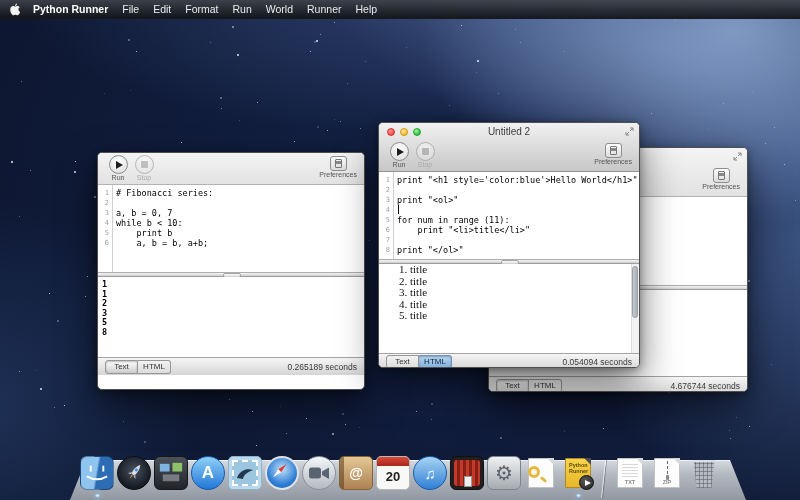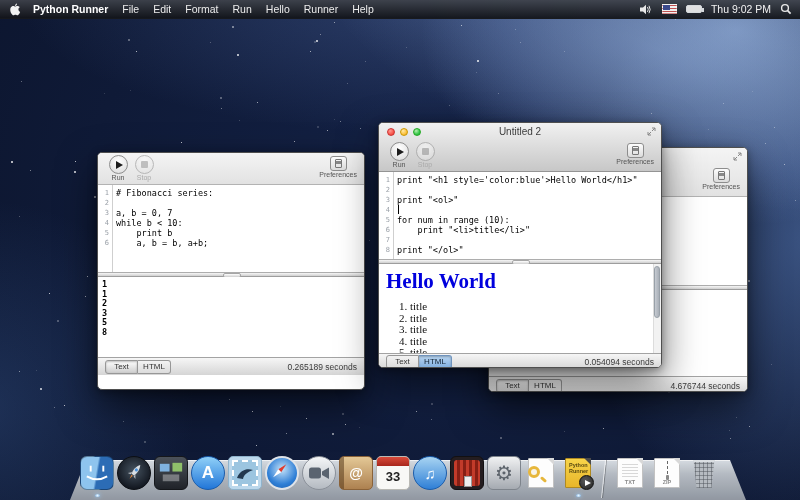--- a/index.html
+++ b/index.html
@@ -95,21 +95,21 @@
   .seg span { min-width:33px; text-align:center; font-size:8px; line-height:12px; color:#333;
     border:1px solid #979797; border-left-width:0; background:linear-gradient(#f2f2f2,#dcdcdc); padding:0 4px; }
   .seg span:first-child { border-left-width:1px; border-radius:3px 0 0 3px; }
   .seg span:last-child { border-radius:0 3px 3px 0; }
   .seg span.selected { background:linear-gradient(#ffffff,#cdcdcd); box-shadow:inset 0 1px 2px rgba(0,0,0,.25); }
   .seg[data-accent="blue"] span.selected { background:linear-gradient(#b9d6f2,#7fadde); border-color:#6f93bd; color:#123; }
   .time-label { font-size:8.5px; color:#3a3a3a; }
 
   
   #win-left   { left:97px;  top:152px; width:268px; height:238px; z-index:20; }
-  #win-center { left:378px; top:122px; width:284px; height:246px; z-index:30; }
+  #win-center { left:378px; top:122px; width:262px; height:246px; z-index:30; }
   #win-right  { left:488px; top:147px; width:260px; height:245px; z-index:10; }
   #win-left .code-area { height:87px; } #win-left .output-area { height:80px; }
   #win-center .code-area { height:87px; } #win-center .output-area { height:89px; }
   #win-right .code-area { height:88px; } #win-right .output-area { height:86px; }
 
   
   .dock { position:absolute; left:0; bottom:0; width:800px; height:52px; z-index:40; }
   .dock-shelf { position:absolute; left:70px; top:12px; width:676px; height:40px;
     background:linear-gradient(#dfe3e8 0%, #bcc1c8 35%, #979da6 100%);
     clip-path:polygon(16px 0, calc(100% - 16px) 0, 100% 100%, 0 100%);
@@ -324,41 +324,24 @@
     <span class="apple">
       <svg width="11" height="13" viewBox="0 0 14 17">
           <path fill="#f2f2f2" d="M8.3,2.9c0.5-0.6,0.8-1.4,0.7-2.2C8.3,0.7,7.5,1.2,7,1.8C6.6,2.3,6.2,3.2,6.3,4C7.1,4.1,7.8,3.5,8.3,2.9z M10.8,8.6c0-2,1.6-2.9,1.7-3c-0.9-1.4-2.4-1.5-2.9-1.6C8.4,3.9,7.2,4.7,6.6,4.7C6,4.7,5,4,4,4C2.7,4,1.4,4.8,0.8,6c-1.4,2.4-0.4,6,1,8c0.7,1,1.5,2,2.5,2c1,0,1.4-0.6,2.6-0.6c1.2,0,1.6,0.6,2.6,0.6c1.1,0,1.8-1,2.4-2c0.8-1.1,1.1-2.2,1.1-2.3C13,11.7,10.8,10.9,10.8,8.6z"></path>
         </svg>
     </span>
     <span class="appname">Python Runner</span>
     <span class="menu">File</span>
     <span class="menu">Edit</span>
     <span class="menu">Format</span>
     <span class="menu">Run</span>
-    <span class="menu">Hello</span>
+    <span class="menu">World</span>
     <span class="menu">Runner</span>
     <span class="menu">Help</span>
     <span class="spacer"></span>
-    <span class="mb-status">
-      <svg width="13" height="11" viewBox="0 0 13 11">
-          <polygon points="0,3.5 3,3.5 6,0.8 6,10.2 3,7.5 0,7.5" fill="#e8e8e8"></polygon>
-          <path d="M7.5,3 Q9,5.5 7.5,8 M9,1.8 Q11.3,5.5 9,9.2" stroke="#e8e8e8" stroke-width="1" fill="none"></path>
-        </svg>
-      <span class="flag">
-          <i></i>
-        </span>
-      <span class="batt">
-          <i></i>
-        </span>
-      <span class="clock">Thu 9:02 PM</span>
-      <svg width="12" height="12" viewBox="0 0 12 12">
-          <circle cx="5" cy="5" r="3.4" stroke="#e8e8e8" stroke-width="1.4" fill="none"></circle>
-          <line x1="7.6" y1="7.6" x2="10.6" y2="10.6" stroke="#e8e8e8" stroke-width="1.6"></line>
-        </svg>
-    </span>
   </div>
 
   <div class="window inactive" id="win-right">
     <div class="win-header">
       <div class="titlebar">
         <svg class="resize-ic" width="9" height="9" viewBox="0 0 9 9">
             <path d="M1,8 L1,5 M1,8 L4,8 M1,8 L4,5 M8,1 L8,4 M8,1 L5,1 M8,1 L5,4" stroke="#666" stroke-width="1" fill="none"></path>
           </svg>
       </div>
       <div class="toolbar">
@@ -503,38 +486,37 @@
         <div class="code-row">
           <span class="num">3</span>
           <span class="txt">print "&lt;ol&gt;"</span>
         </div>
         <div class="code-row">
           <span class="num">4</span>
           <span class="txt"></span>
         </div>
         <div class="code-row">
           <span class="num">5</span>
-          <span class="txt">for num in range (10):</span>
+          <span class="txt">for num in range (11):</span>
         </div>
         <div class="code-row">
           <span class="num">6</span>
           <span class="txt">    print "&lt;li&gt;title&lt;/li&gt;"</span>
         </div>
         <div class="code-row">
           <span class="num">7</span>
           <span class="txt"></span>
         </div>
         <div class="code-row">
           <span class="num">8</span>
           <span class="txt">print "&lt;/ol&gt;"</span>
         </div>
       </div>
     <div class="splitter"></div>
     <div class="output-area html-out">
-      <h1 style="color: rgb(0, 0, 221);">Hello World</h1>
       <ol>
           <li>title</li>
           <li>title</li>
           <li>title</li>
           <li>title</li>
           <li>title</li>
         </ol>
       <div class="vscroll-track">
           <div class="vscroll-thumb"></div>
         </div>
@@ -611,21 +593,21 @@
               <polygon points="14,5.5 21,1.5 21,13 14,9" fill="#5a6470"></polygon>
             </svg>
         </div>
       </div>
       <div class="dock-item">
         <div class="ic contacts">@</div>
       </div>
       <div class="dock-item">
         <div class="ic ical">
           <div class="cal-top"></div>
-          <div class="cal-day">33</div>
+          <div class="cal-day">20</div>
         </div>
       </div>
       <div class="dock-item">
         <div class="ic itunes">♫</div>
       </div>
       <div class="dock-item">
         <div class="ic photobooth">
           <span class="curtain"></span>
           <span class="strip"></span>
         </div>

